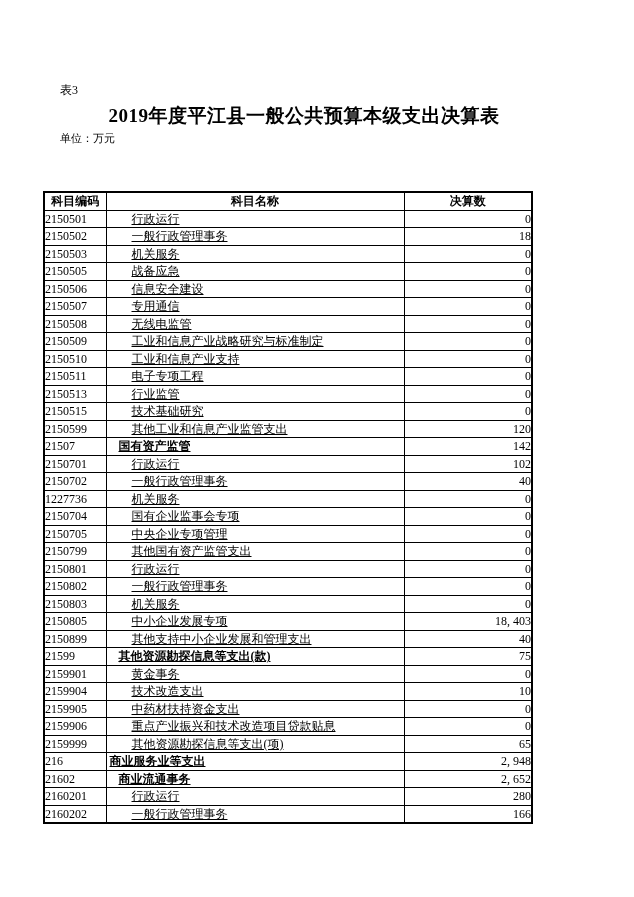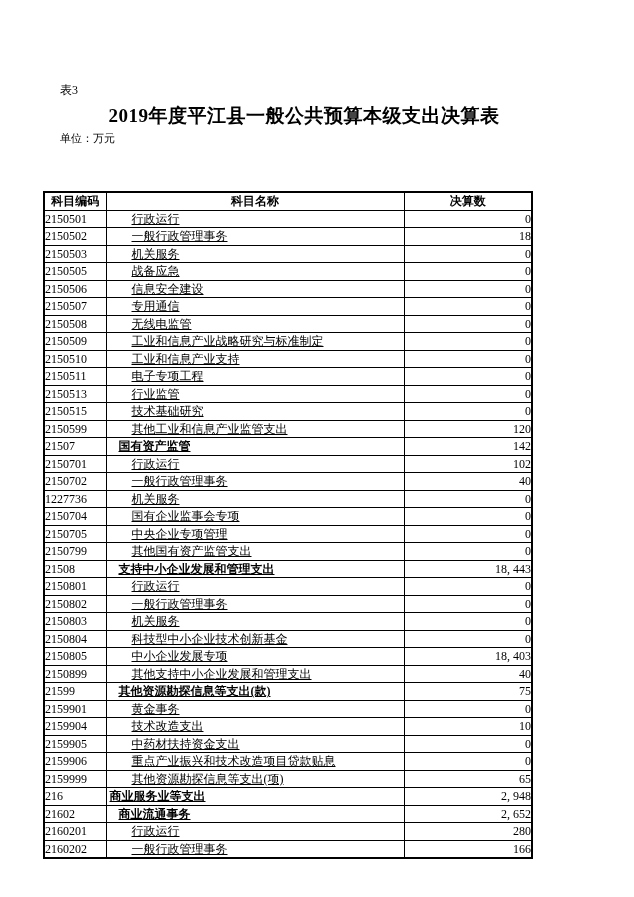--- a/index.html
+++ b/index.html
@@ -173,43 +173,33 @@
         <tr>
           <td class="c-code">2150705</td>
           <td class="c-name lvl2">中央企业专项管理</td>
           <td class="c-value">0</td>
         </tr>
         <tr>
           <td class="c-code">2150799</td>
           <td class="c-name lvl2">其他国有资产监管支出</td>
           <td class="c-value">0</td>
         </tr>
-        <tr class="bold">
-          <td class="c-code">21508</td>
-          <td class="c-name lvl1">支持中小企业发展和管理支出</td>
-          <td class="c-value">18, 443</td>
-        </tr>
         <tr>
           <td class="c-code">2150801</td>
           <td class="c-name lvl2">行政运行</td>
           <td class="c-value">0</td>
         </tr>
         <tr>
           <td class="c-code">2150802</td>
           <td class="c-name lvl2">一般行政管理事务</td>
           <td class="c-value">0</td>
         </tr>
         <tr>
           <td class="c-code">2150803</td>
           <td class="c-name lvl2">机关服务</td>
-          <td class="c-value">0</td>
-        </tr>
-        <tr>
-          <td class="c-code">2150804</td>
-          <td class="c-name lvl2">科技型中小企业技术创新基金</td>
           <td class="c-value">0</td>
         </tr>
         <tr>
           <td class="c-code">2150805</td>
           <td class="c-name lvl2">中小企业发展专项</td>
           <td class="c-value">18, 403</td>
         </tr>
         <tr>
           <td class="c-code">2150899</td>
           <td class="c-name lvl2">其他支持中小企业发展和管理支出</td>

